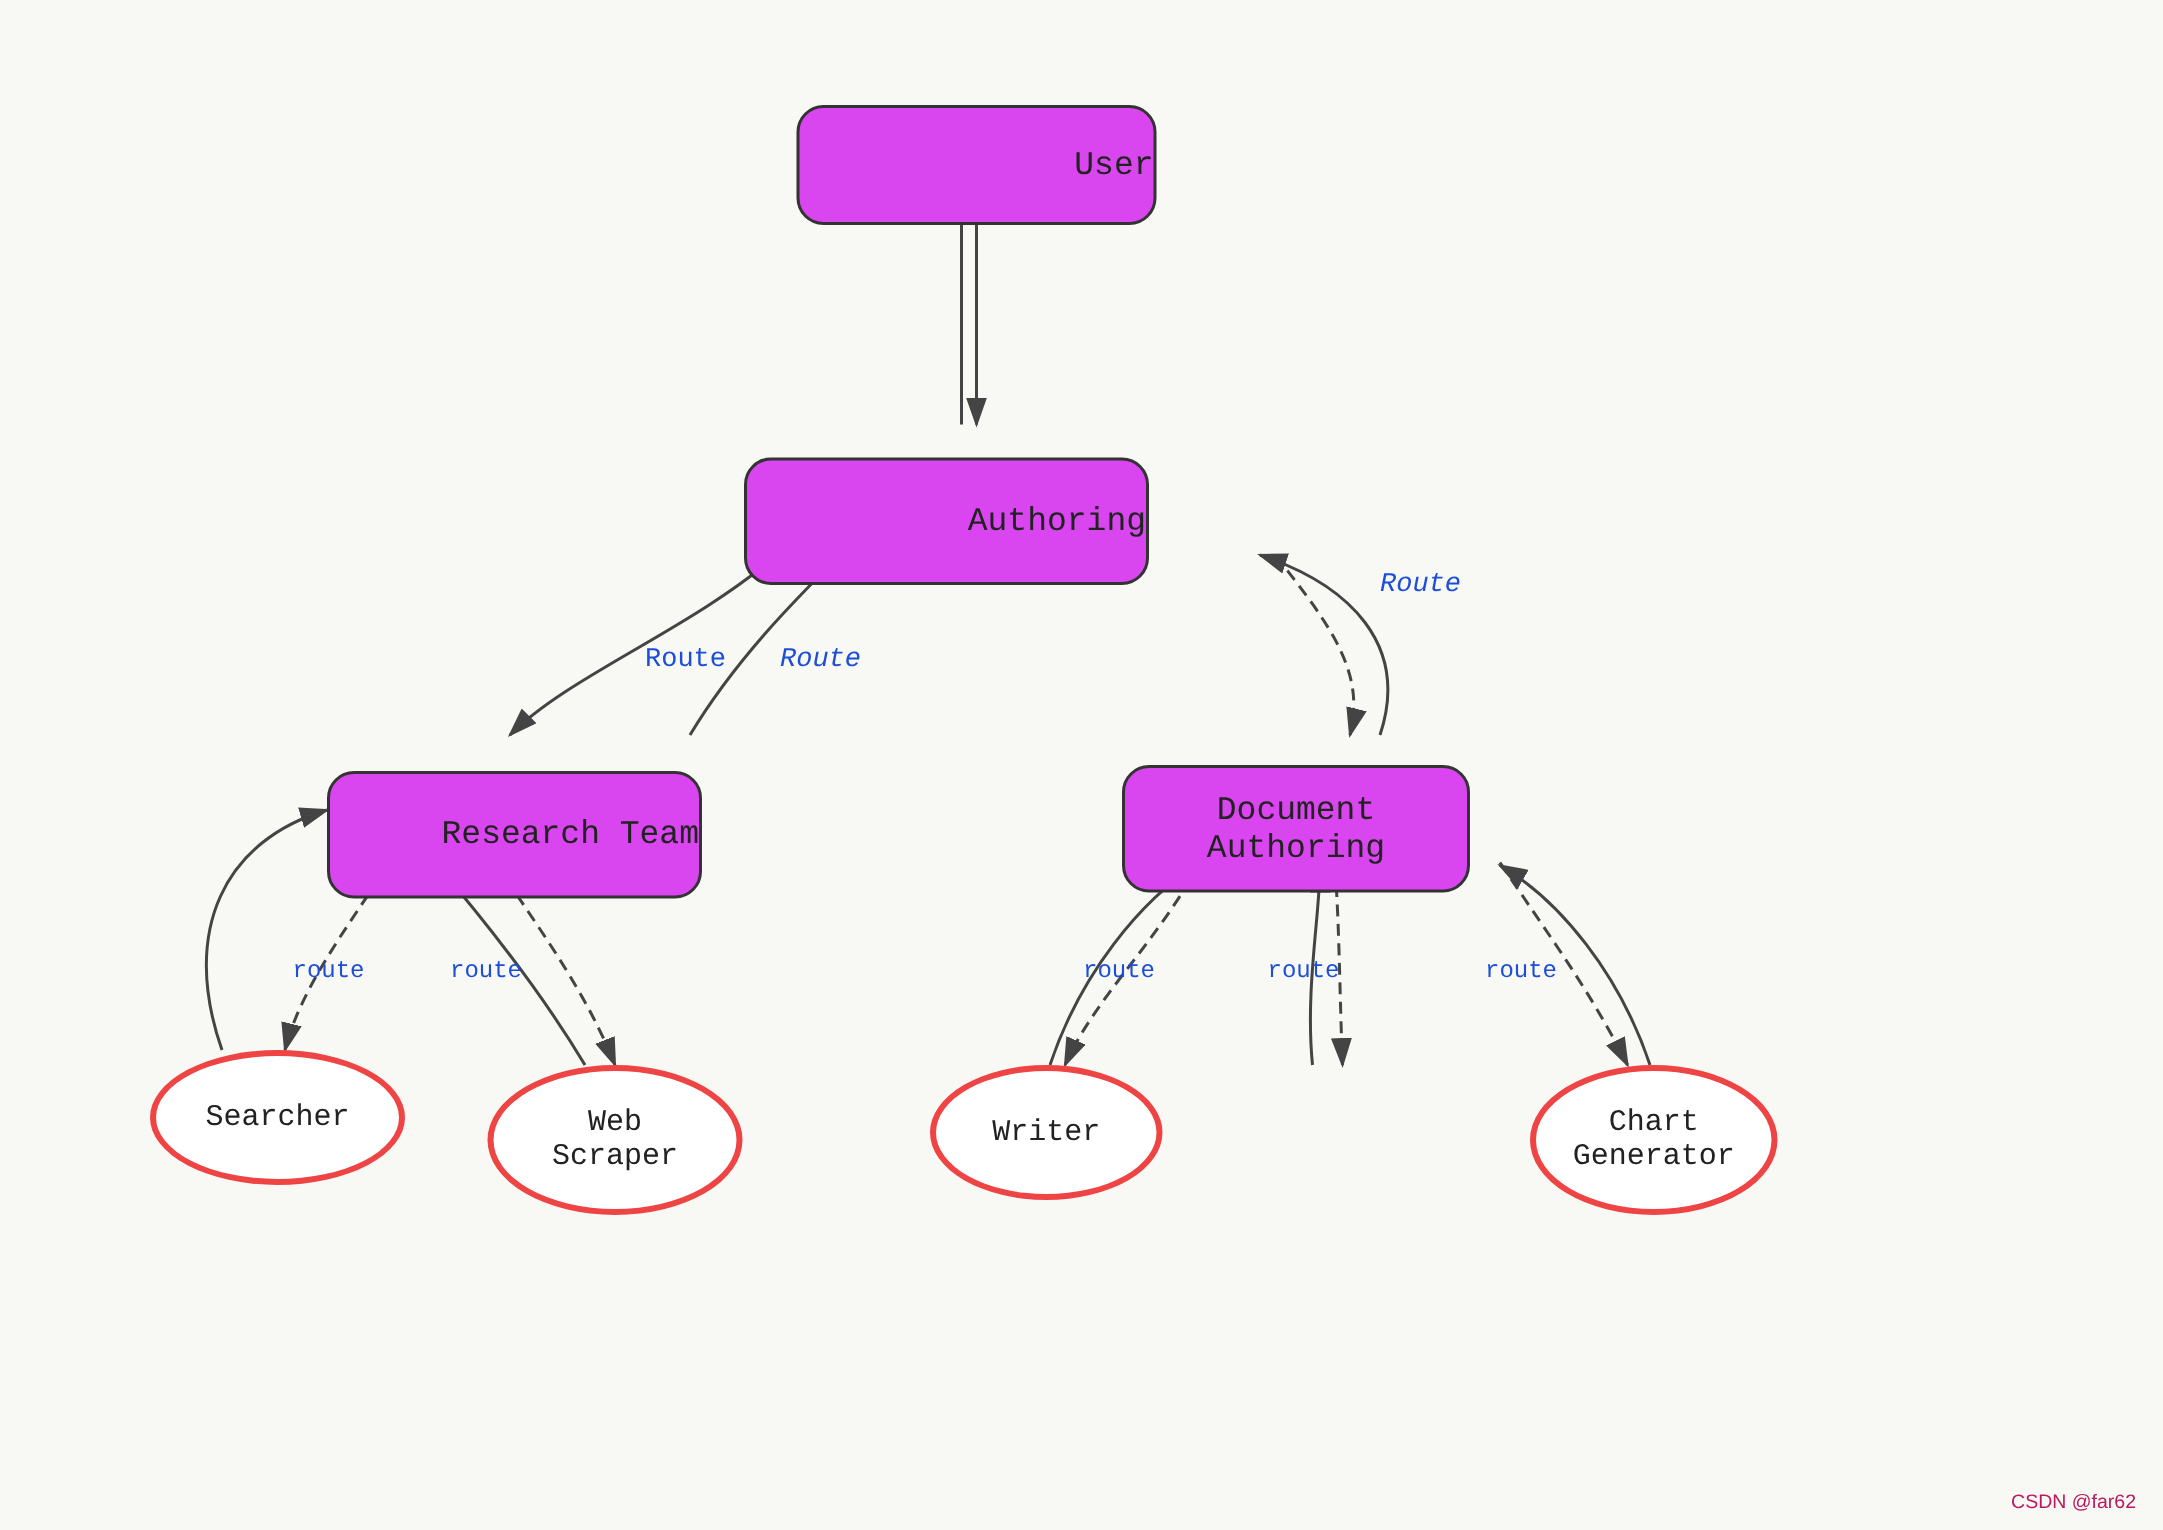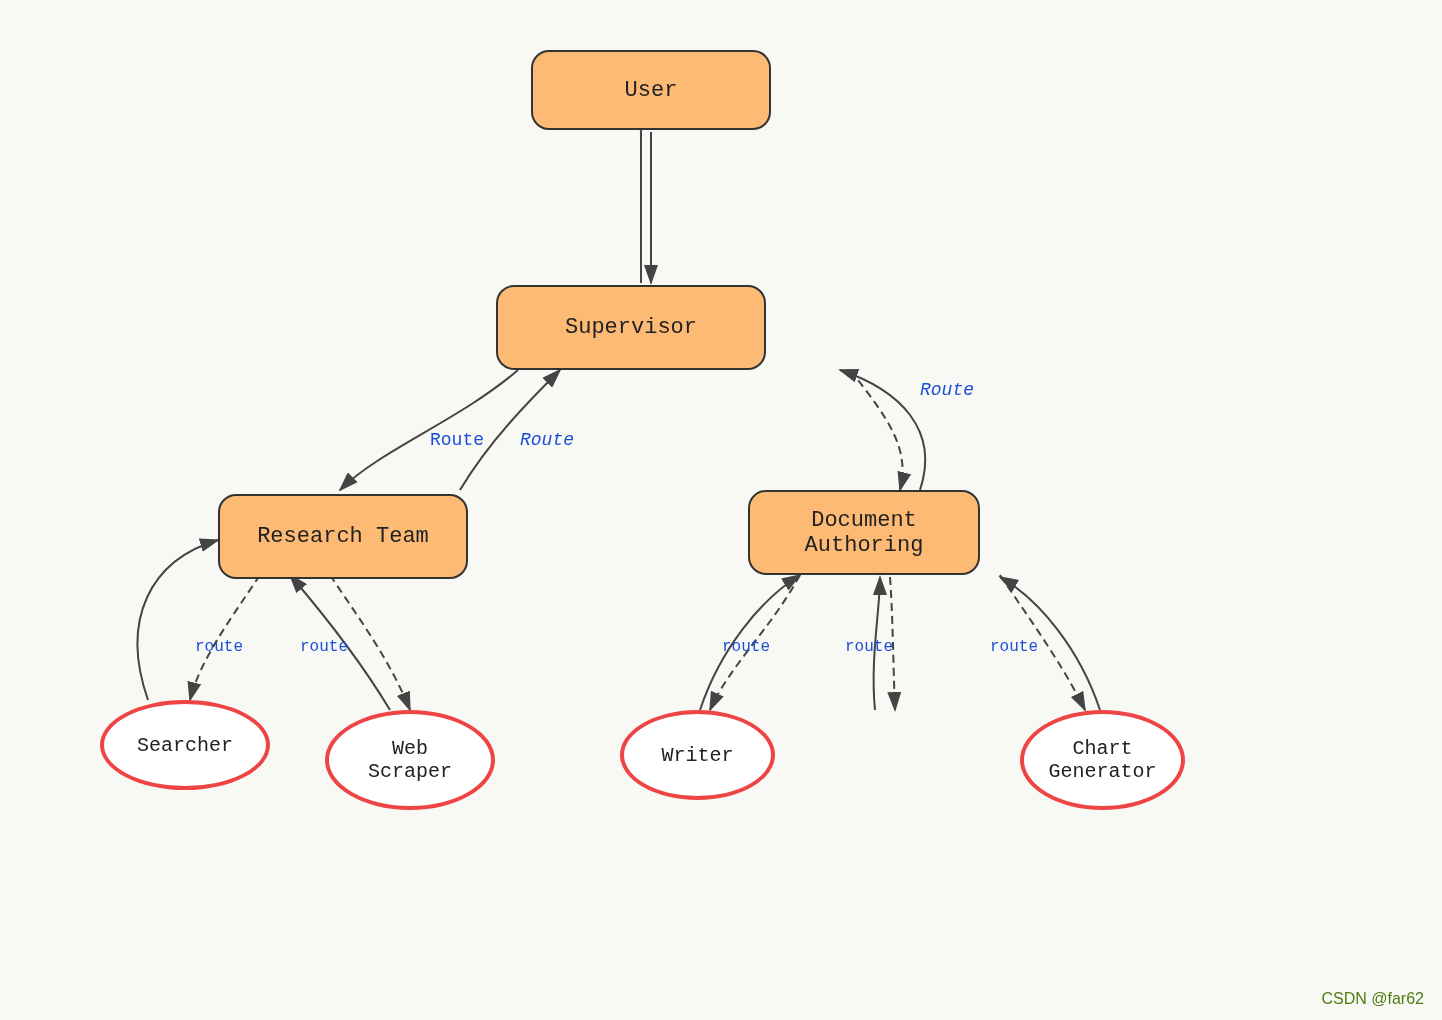--- a/index.html
+++ b/index.html
@@ -13,28 +13,29 @@
     .diagram-container {
       position: relative;
       width: 1442px;
       height: 1020px;
       background: #f8f8f5;
     }
     .node-box {
       position: absolute;
       border: 2px solid #333;
       border-radius: 18px;
-      background: #fdba74;
+      background: #d946ef;
       display: flex;
       align-items: center;
-      justify-content: center;
+      justify-content: flex-end;
       text-align: center;
       font-size: 22px;
       font-family: 'Courier New', Courier, monospace;
       color: #222;
+      margin-top: 20px;
     }
     .node-oval {
       position: absolute;
       border: 4px solid #ef4444;
       border-radius: 50%;
       background: white;
       display: flex;
       align-items: center;
       justify-content: center;
       text-align: center;
@@ -54,22 +55,22 @@
       top: 0;
       left: 0;
       width: 1442px;
       height: 1020px;
       pointer-events: none;
     }
     .watermark {
       position: absolute;
       bottom: 12px;
       right: 18px;
-      font-size: 16px;
-      color: #4d7c0f;
+      font-size: 13px;
+      color: #be185d;
       font-family: Arial, sans-serif;
     }
   </style>
 </head>
 <body>
 
 <div class="diagram-container">
   <svg class="arrows">
     <defs>
       <marker id="arrowhead" markerWidth="10" markerHeight="7" refX="9" refY="3.5" orient="auto">
@@ -115,21 +116,21 @@
     <path d="M 1100 710 C 1080 650, 1040 600, 1000 577" stroke="#444" stroke-width="2" fill="none" marker-end="url(#arrowhead)"></path>
   </svg>
 
   <div class="label-text" style="left: 430px; top: 430px;">Route</div>
 
   <div class="node-box" style="left:531px; top:50px; width:240px; height:80px;">
     <span>User</span>
   </div>
 
   <div class="node-box" style="left:496px; top:285px; width:270px; height:85px;">
-    <span>Supervisor</span>
+    <span>Authoring</span>
   </div>
 
   <div class="node-box" style="left:218px; top:494px; width:250px; height:85px;">
     <span>Research Team</span>
   </div>
 
   <div class="node-box" style="left:748px; top:490px; width:232px; height:85px;">
     <span>Document Authoring</span>
   </div>
 

